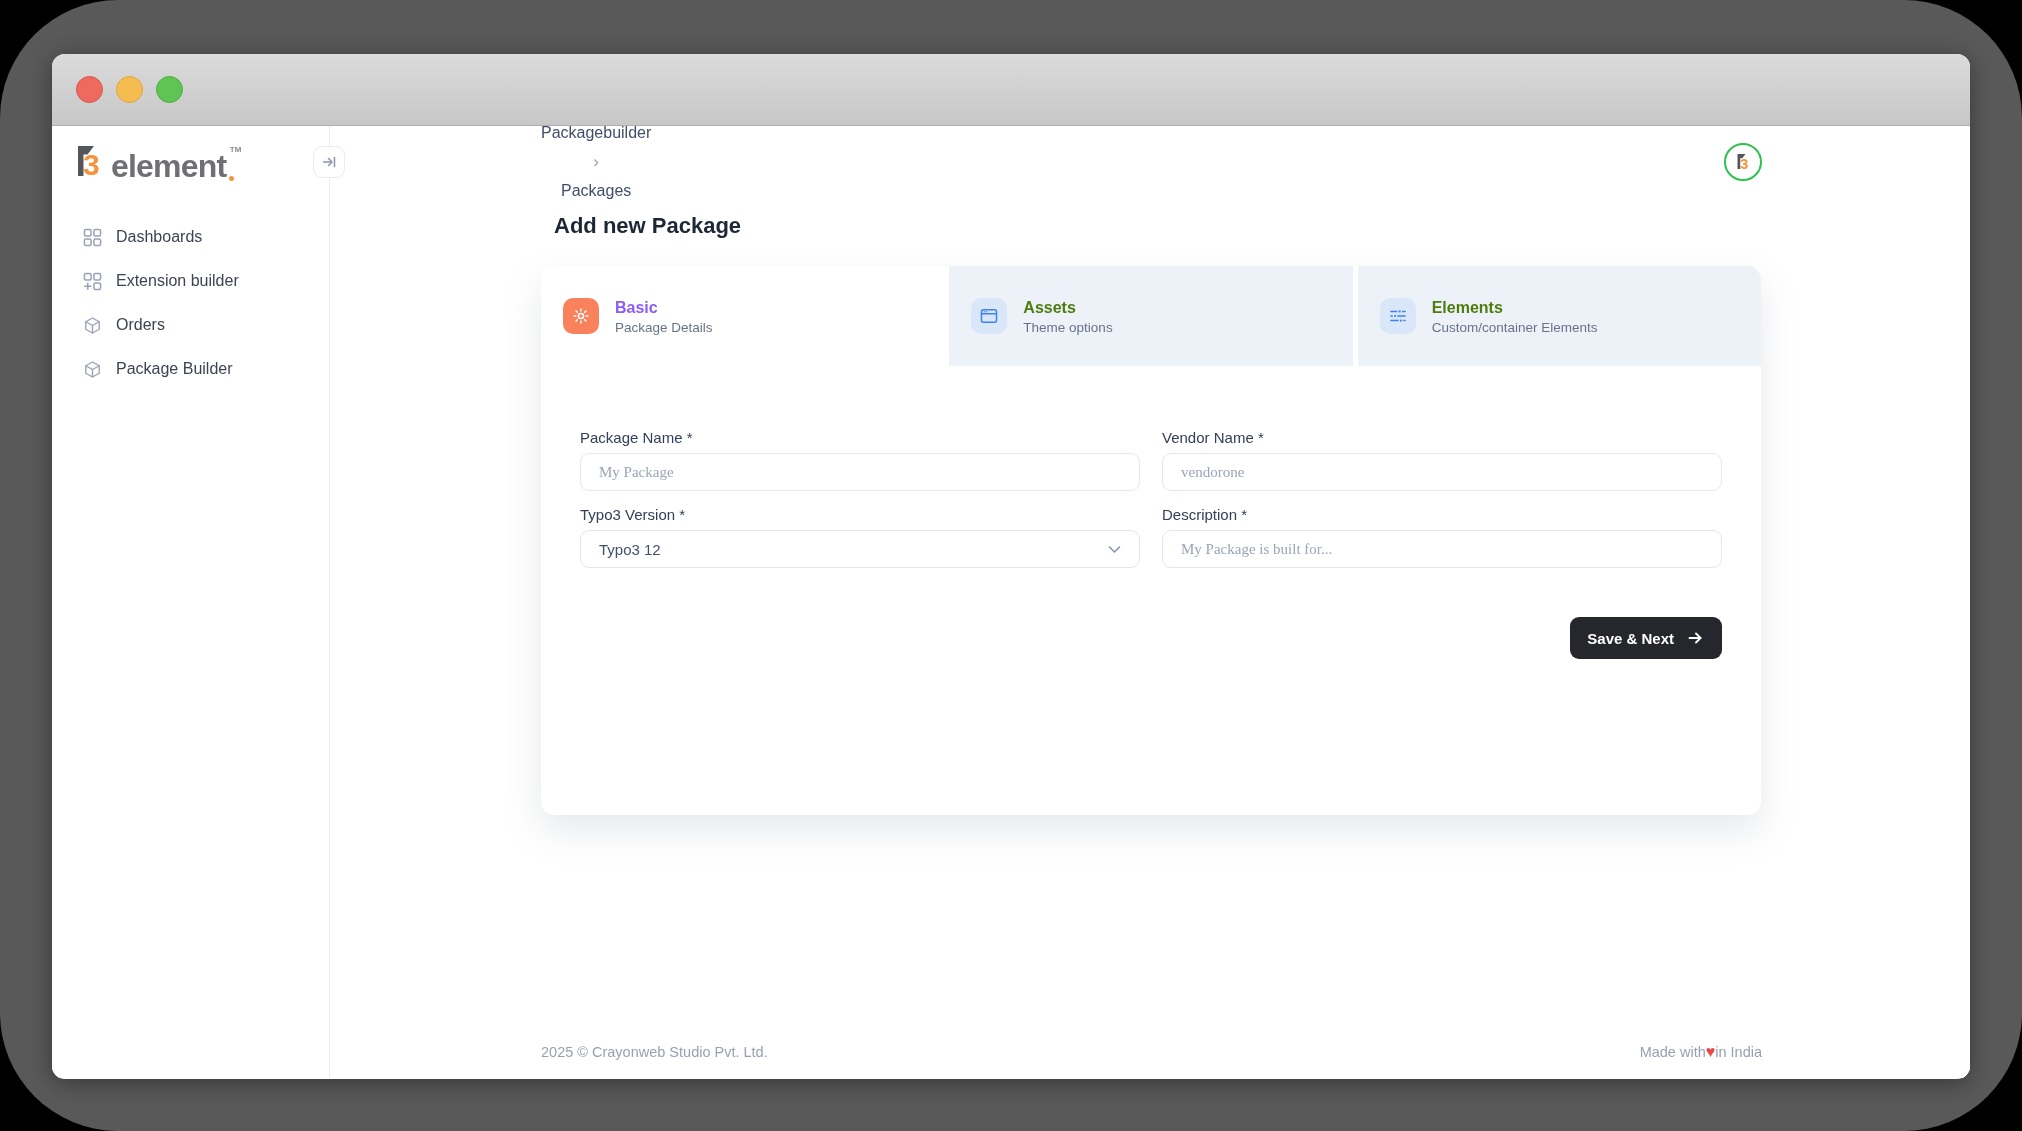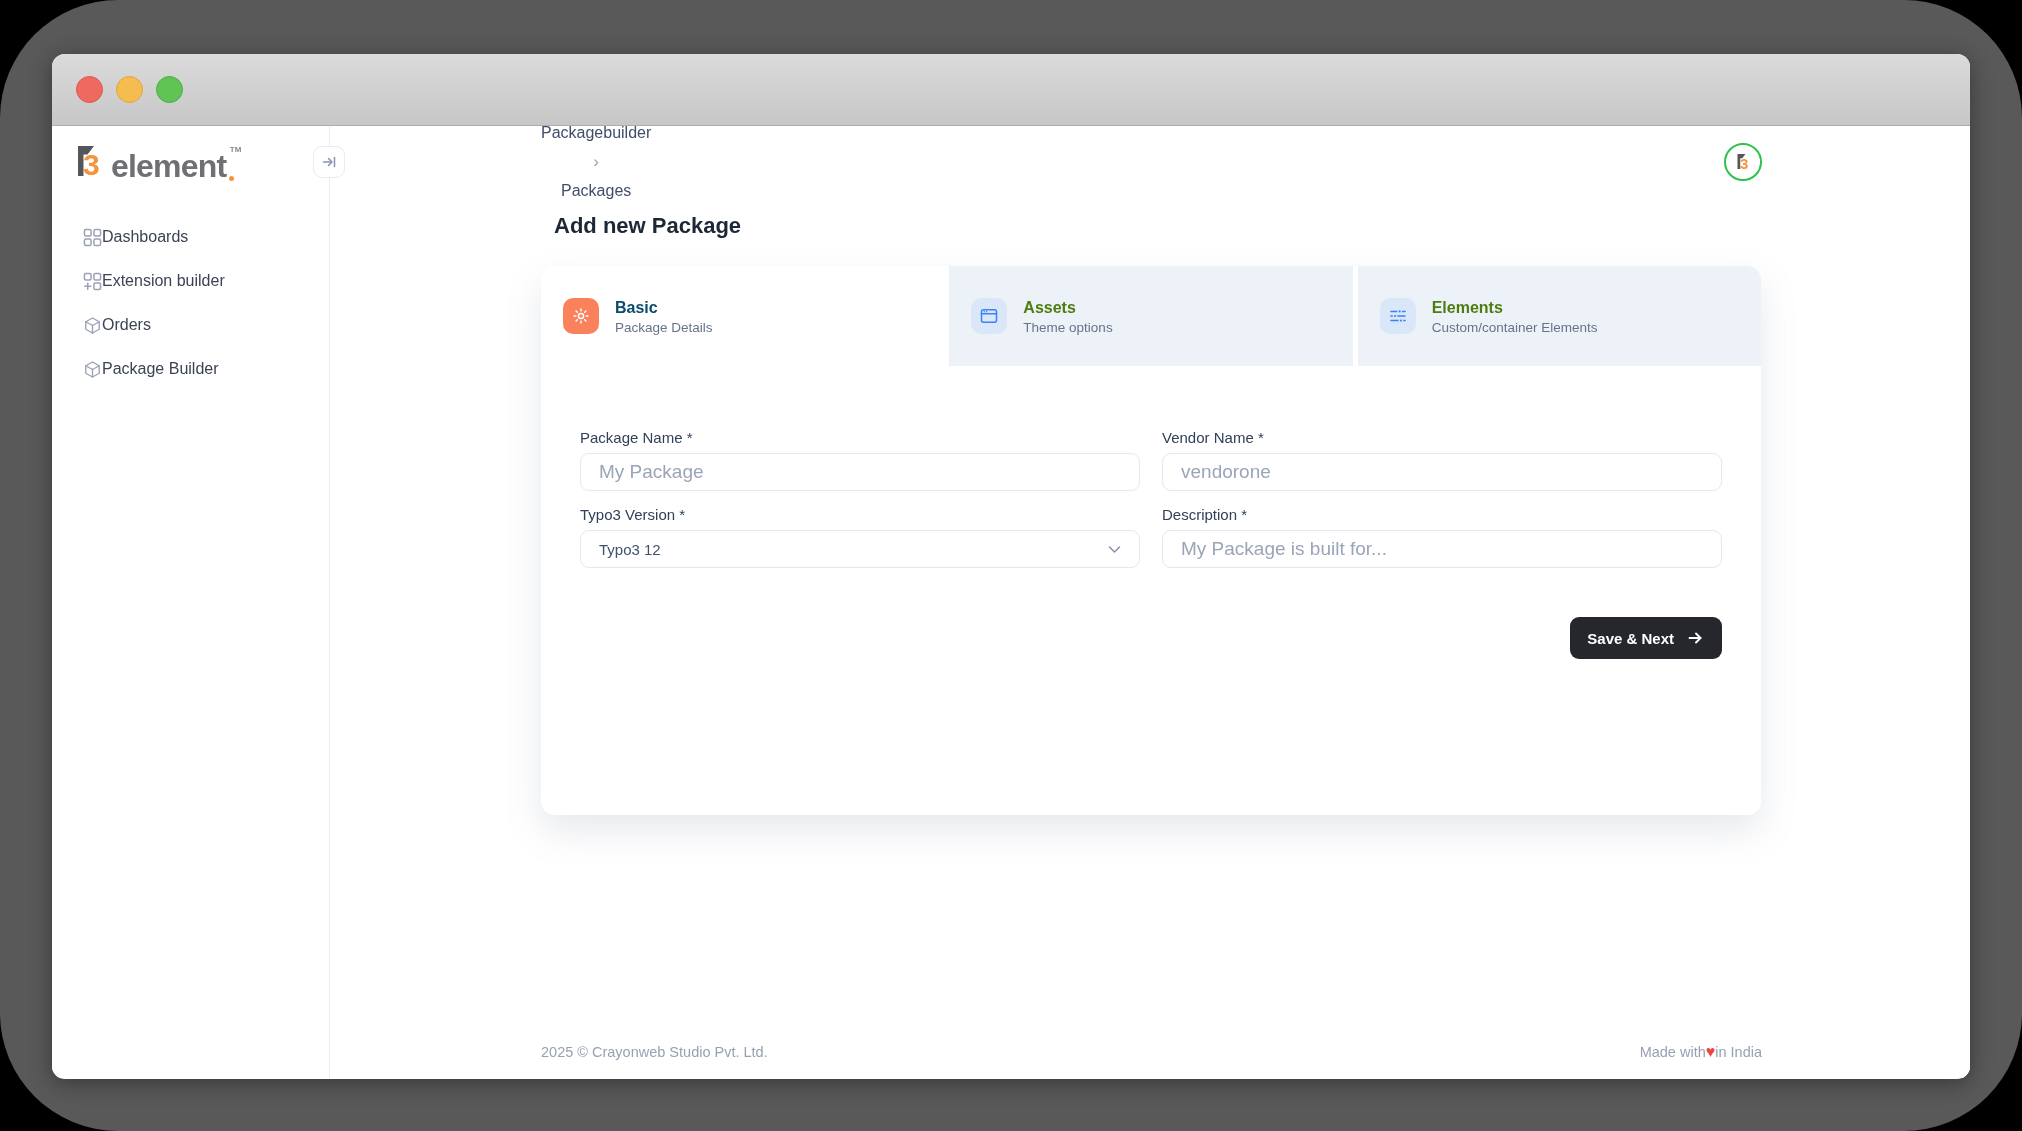--- a/index.html
+++ b/index.html
@@ -24,21 +24,21 @@
   .logo { display:flex; align-items:flex-start; padding:16px 0 0 23px; height:73px; }
   .wordmark-wrap { position:relative; margin-left:6px; margin-top:6px; }
   .wordmark { font-size:32px; font-weight:800; color:#6f7074; letter-spacing:-.8px; }
   .tm { position:absolute; right:-15px; top:-3px; font-size:8px; color:#8a8a8e; font-weight:700; }
   .orange-dot { position:absolute; right:-8px; bottom:4px; width:5px; height:5px;
                 border-radius:50%; background:#f6933d; }
   .collapse-btn { position:absolute; top:20px; right:-16px; width:32px; height:32px;
                   background:#fff; border:1px solid #e8ebf1; border-radius:9px;
                   display:flex; align-items:center; justify-content:center; cursor:pointer; z-index:3; }
   .nav { margin-top:16px; }
-  .nav-item { height:44px; display:flex; align-items:center; gap:0; padding-left:31px;
+  .nav-item { height:44px; display:flex; align-items:center; gap:14px; padding-left:31px;
               font-size:16px; font-weight:500; color:#3c4353; cursor:pointer; }
   .nav-item svg { flex-shrink:0; }
   
   .main { flex:1; display:flex; flex-direction:column; padding:0 208px 0 211px; background:#fff; }
   .top-row { margin-top:17px; height:38px; display:flex; align-items:center; justify-content:space-between; }
   .breadcrumb { display:flex; align-items:center; gap:10px; font-size:16px; color:#414e6a; font-weight:500;flex-direction:column; }
   .crumb { cursor:pointer; }
   .crumb-sep { color:#97a1b4; font-size:17px; font-weight:400; }
   .avatar { width:38px; height:38px; border-radius:50%; border:2px solid #2cc24b;
             background:#fff; display:flex; align-items:center; justify-content:center; cursor:pointer; }
@@ -50,29 +50,29 @@
   .tab { flex:1; display:flex; align-items:center; gap:16px; padding-left:22px; cursor:pointer; }
   .tab-0 { border-top-left-radius:14px; }
   .tab-2 { border-top-right-radius:14px; }
   .tab.active { background:#fff; }
   .tab.inactive { background:#edf2f8; }
   .tab-icon { width:36px; height:36px; border-radius:10px; display:flex;
               align-items:center; justify-content:center; flex-shrink:0; }
   .tab-icon.orange { background:#f9815c; }
   .tab-icon.blue { background:#d9e7f9; }
   .tab-title { font-size:16px; font-weight:700; color:#4d7c0f; line-height:20px; }
-  .tab.active .tab-title { color:#0c4a6e; }
+  .tab.active .tab-title { color:#8b5cf6; }
   .tab-sub { font-size:13.5px; color:#67738a; margin-top:2px; }
   .card-body { background:#fff; border-radius:0 0 14px 14px; height:449px;
                padding:63px 39px 0; }
   .form-grid { display:grid; grid-template-columns:560px 560px; column-gap:22px; row-gap:15px; }
   .field-label { display:block; font-size:15px; font-weight:500; color:#32405a;
                  margin-bottom:5px; height:19px; }
   .input { width:100%; height:38px; border:1px solid #e3e8f0; border-radius:9px;
-           padding:0 18px; font-size:19px; color:#42506b; background:#fff; outline:none; }
+           padding:0 18px; font-size:15px; color:#42506b; background:#fff; outline:none;font-family:Liberation Serif, serif; }
   .input::placeholder { color:#9aa5b8; }
   .select { width:100%; height:38px; border:1px solid #e3e8f0; border-radius:9px;
             padding:0 18px; font-size:15px; color:#42506b; background:#fff;
             display:flex; align-items:center; justify-content:space-between; cursor:pointer; }
   .actions { display:flex; justify-content:flex-end; margin-top:49px; }
   .save-btn { height:42px; padding:0 17px; background:#26272c; border:none; border-radius:9px;
               color:#fff; font-size:15px; font-weight:700; display:flex; align-items:center;
               gap:12px; cursor:pointer; font-family:inherit; }
   
   .footer { margin-top:auto; margin-bottom:18px; display:flex; justify-content:space-between;

